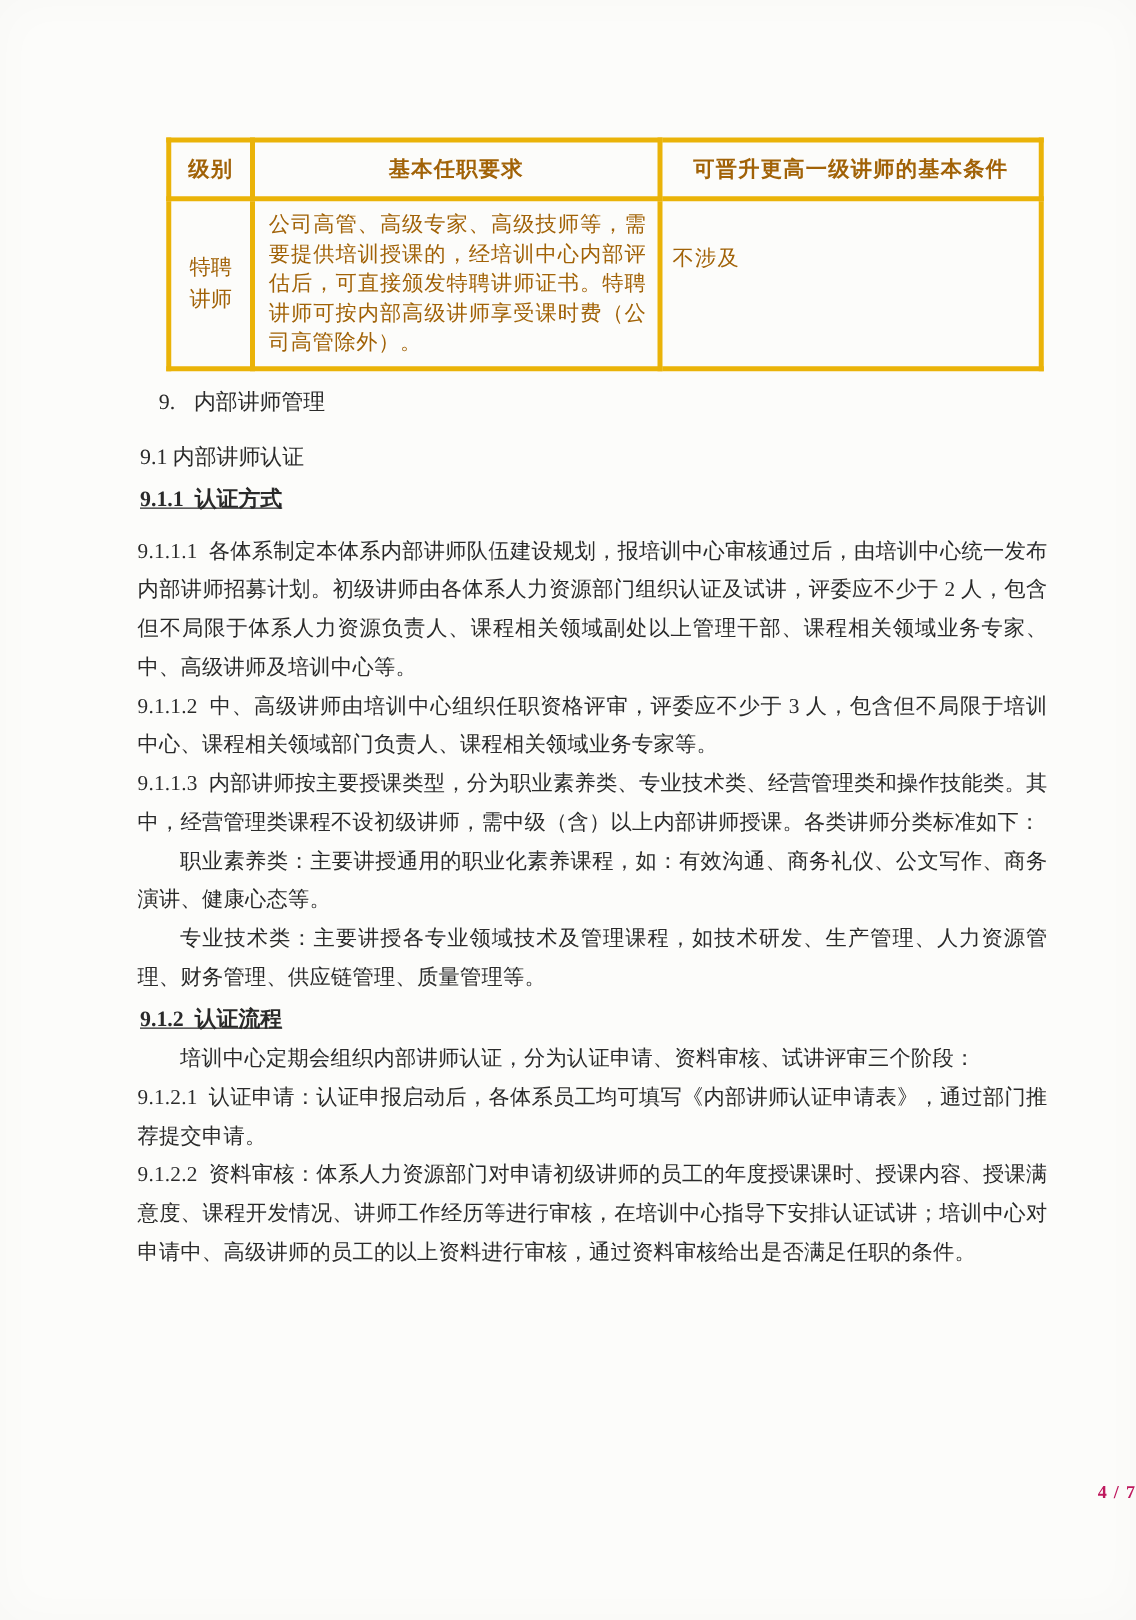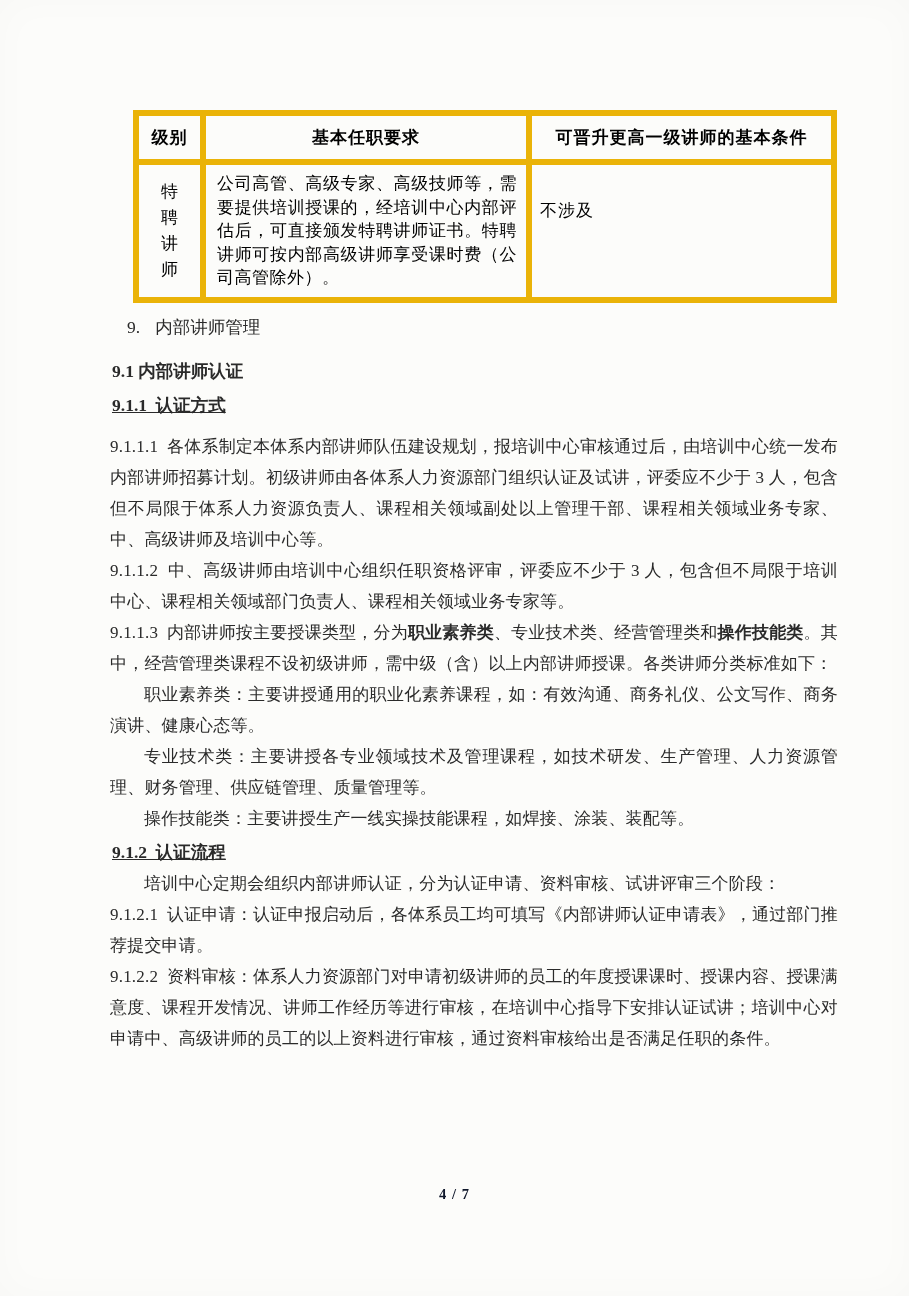--- a/index.html
+++ b/index.html
@@ -25,24 +25,24 @@
     width: 728px;
   }
   
   table.doc-table {
     border-collapse: collapse;
     margin: 110px 0 0 23px;
     width: 698px;
     table-layout: fixed;
   }
   .doc-table th, .doc-table td {
-    border: 6px solid #eab308;
+    border: 4px solid #eab308;
     font-size: 17px;
     font-weight: normal;
-    color: #000000;
+    color: #a16207;
   }
   .doc-table th {
     font-weight: bold;
     height: 41px;
     text-align: center;
     vertical-align: middle;
     letter-spacing: 1px;
   }
   .col-level  { width: 67px; }
   .col-req    { width: 326px; }
@@ -70,21 +70,21 @@
     margin: 9px 0 0 17px;
     font-size: 17.5px;
     font-weight: normal;
     line-height: 31px;
     white-space: pre-wrap;
   }
   .h-sec .num { display: inline-block; margin-right: 15px; }
   .h-sub1 {
     margin: 13px 0 0 2px;
     font-size: 17.5px;
-    font-weight: bold;
+    font-weight: normal;
     line-height: 31px;
     white-space: pre-wrap;
   }
   .h-sub2 {
     margin: 3px 0 0 2px;
     font-size: 17.5px;
     font-weight: bold;
     line-height: 31px;
     white-space: pre-wrap;
     text-decoration: underline;
@@ -93,32 +93,32 @@
   p.body-para {
     margin: 0;
     font-size: 17px;
     line-height: 31px;
     text-align: justify;
     white-space: pre-wrap;
     letter-spacing: 0.2px;
   }
   p.body-para.first { margin-top: 10px; }
   p.indent { text-indent: 34px; }
-  p.body-para b { font-weight: bold; }
+  p.body-para b { font-weight: normal; }
   
   .footer {
     position: absolute;
     left: 0;
     right: 0;
     top: 1186px;
-    text-align: center;
+    text-align: right;
     font-size: 14.5px;
     font-weight: bold;
     letter-spacing: 1px;
-    color: #0f172a;
+    color: #be185d;
   }
 </style>
 </head>
 <body>
 
 <div class="page">
   <div class="content">
 
     <table class="doc-table">
       <colgroup>
@@ -141,32 +141,31 @@
         </tr>
       </tbody>
     </table>
 
     <div class="h-sec"><span class="num">9.</span><span>内部讲师管理</span></div>
 
     <div class="h-sub1">9.1 内部讲师认证</div>
 
     <div class="h-sub2">9.1.1  认证方式</div>
 
-    <p class="body-para first">9.1.1.1  各体系制定本体系内部讲师队伍建设规划，报培训中心审核通过后，由培训中心统一发布内部讲师招募计划。初级讲师由各体系人力资源部门组织认证及试讲，评委应不少于 3 人，包含但不局限于体系人力资源负责人、课程相关领域副处以上管理干部、课程相关领域业务专家、中、高级讲师及培训中心等。</p>
+    <p class="body-para first">9.1.1.1  各体系制定本体系内部讲师队伍建设规划，报培训中心审核通过后，由培训中心统一发布内部讲师招募计划。初级讲师由各体系人力资源部门组织认证及试讲，评委应不少于 2 人，包含但不局限于体系人力资源负责人、课程相关领域副处以上管理干部、课程相关领域业务专家、中、高级讲师及培训中心等。</p>
 
     <p class="body-para">9.1.1.2  中、高级讲师由培训中心组织任职资格评审，评委应不少于 3 人，包含但不局限于培训中心、课程相关领域部门负责人、课程相关领域业务专家等。</p>
 
     <p class="body-para"><span>9.1.1.3  内部讲师按主要授课类型，分为</span><b>职业素养类</b><span>、专业技术类、经营管理类和</span><b>操作技能类</b><span>。其中，经营管理类课程不设初级讲师，需中级（含）以上内部讲师授课。各类讲师分类标准如下：</span></p>
 
     <p class="body-para indent">职业素养类：主要讲授通用的职业化素养课程，如：有效沟通、商务礼仪、公文写作、商务演讲、健康心态等。</p>
 
     <p class="body-para indent">专业技术类：主要讲授各专业领域技术及管理课程，如技术研发、生产管理、人力资源管理、财务管理、供应链管理、质量管理等。</p>
 
 
-    <p class="body-para indent">操作技能类：主要讲授生产一线实操技能课程，如焊接、涂装、装配等。</p>
 
     <div class="h-sub2">9.1.2  认证流程</div>
 
     <p class="body-para indent">培训中心定期会组织内部讲师认证，分为认证申请、资料审核、试讲评审三个阶段：</p>
 
     <p class="body-para">9.1.2.1  认证申请：认证申报启动后，各体系员工均可填写《内部讲师认证申请表》，通过部门推荐提交申请。</p>
 
     <p class="body-para">9.1.2.2  资料审核：体系人力资源部门对申请初级讲师的员工的年度授课课时、授课内容、授课满意度、课程开发情况、讲师工作经历等进行审核，在培训中心指导下安排认证试讲；培训中心对申请中、高级讲师的员工的以上资料进行审核，通过资料审核给出是否满足任职的条件。</p>
 
   </div>

